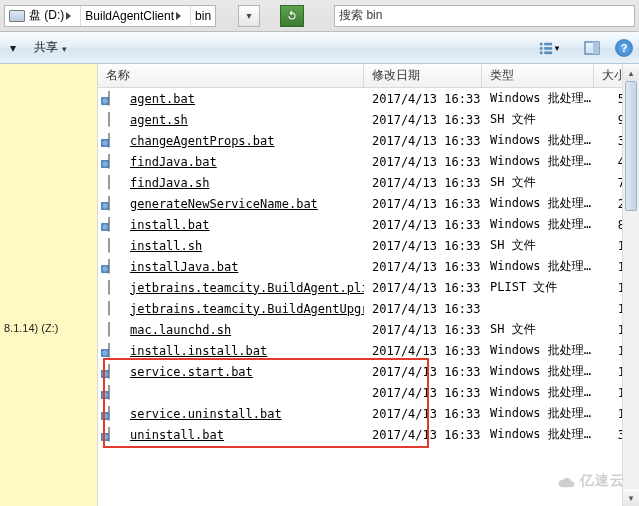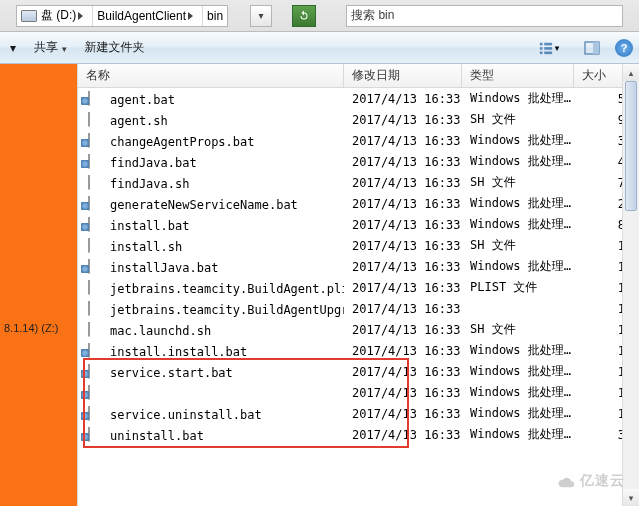--- a/index.html
+++ b/index.html
@@ -15,21 +15,21 @@
     position: relative;
   }
 
   
   .addr-bar {
     height: 32px;
     background: linear-gradient(#e9e9e9, #e1e1e1);
     border-bottom: 1px solid #bdbdbd;
     display: flex;
     align-items: center;
-    padding: 0 16px;
+    padding: 0 4px;
     gap: 16px;
   }
   .breadcrumb {
     display: flex;
     align-items: center;
     height: 22px;
     border: 1px solid #b5b5b5;
     background: #fff;
     flex: 0 0 auto;
     margin-right: 6px;
@@ -127,23 +127,23 @@
     color: #fff; font-weight: bold; font-size: 11px;
     display: flex; align-items: center; justify-content: center;
   }
 
   
   .split {
     display: flex;
     height: calc(100% - 64px);
   }
   .side {
-    width: 78px;
+    width: 98px;
     border-right: 1px solid #d9d9d9;
-    background: #f97316;
+    background: #fef9c3;
     padding: 6px 4px;
     font-size: 11px;
     color: #222;
   }
   .side .tree-item { padding: 2px 0; white-space: nowrap; overflow: hidden; }
 
   .listpane { flex: 1; display: flex; flex-direction: column; position: relative; }
 
   
   .cols {
@@ -169,21 +169,21 @@
   .rows { position: relative; flex: 1; overflow: hidden; }
   .row {
     display: flex;
     align-items: center;
     height: 21px;
     font-size: 12px;
     color: #000;
     font-family: "SimSun", "NSimSun", monospace;
   }
   .row .c { overflow: hidden; white-space: nowrap; text-overflow: ellipsis; }
-  .row .c.name { width: 266px; display: flex; align-items: flex-end; padding-left: 10px; }
+  .row .c.name { width: 266px; display: flex; align-items: center; padding-left: 10px; text-decoration: underline; }
   .row .c.date { width: 118px; padding-left: 8px; }
   .row .c.type { width: 112px; padding-left: 8px; }
   .row .c.size { flex: 1; padding-right: 14px; text-align: right; }
   .icon-wrap { width: 16px; height: 16px; margin-right: 6px; flex: 0 0 16px; display: inline-block; }
   .icon-bat {
     width: 14px; height: 14px;
     background: linear-gradient(#fff, #f3f3f3);
     border: 1px solid #9a9a9a;
     border-radius: 1px;
     position: relative;
@@ -282,23 +282,20 @@
   </div>
 </div>
 
 <div class="cmd-bar">
   <div class="cmd-btn">
     <span>▾</span>
   </div>
   <div class="cmd-btn">
     <span>共享</span>
     <span class="dd"></span>
-  </div>
-  <div class="cmd-btn">
-    <span>新建文件夹</span>
   </div>
   <div class="spacer"></div>
   <div class="view-btn">
     <svg viewBox="0 0 16 16">
       <rect x="1" y="2" width="3" height="3" fill="#5b8bbc"></rect>
         <rect x="6" y="2" width="9" height="3" fill="#5b8bbc"></rect>
       <rect x="1" y="7" width="3" height="3" fill="#5b8bbc"></rect>
         <rect x="6" y="7" width="9" height="3" fill="#5b8bbc"></rect>
       <rect x="1" y="12" width="3" height="3" fill="#5b8bbc"></rect>
         <rect x="6" y="12" width="9" height="3" fill="#5b8bbc"></rect>

